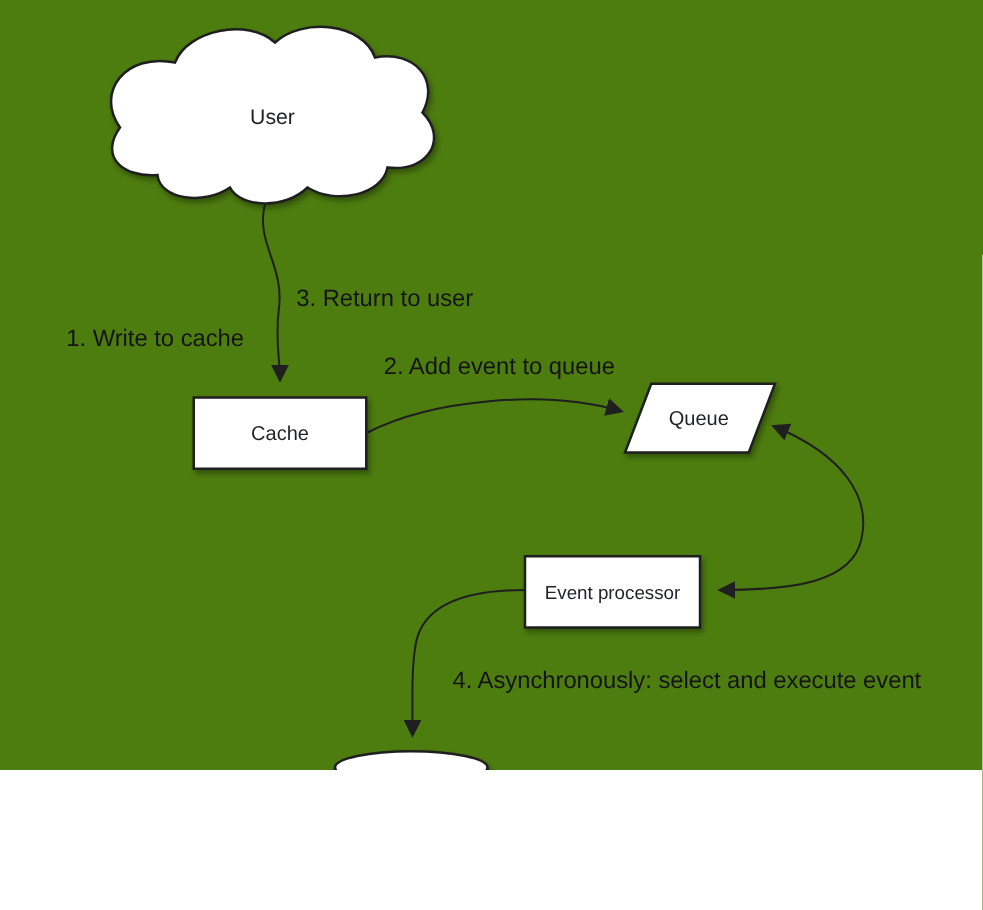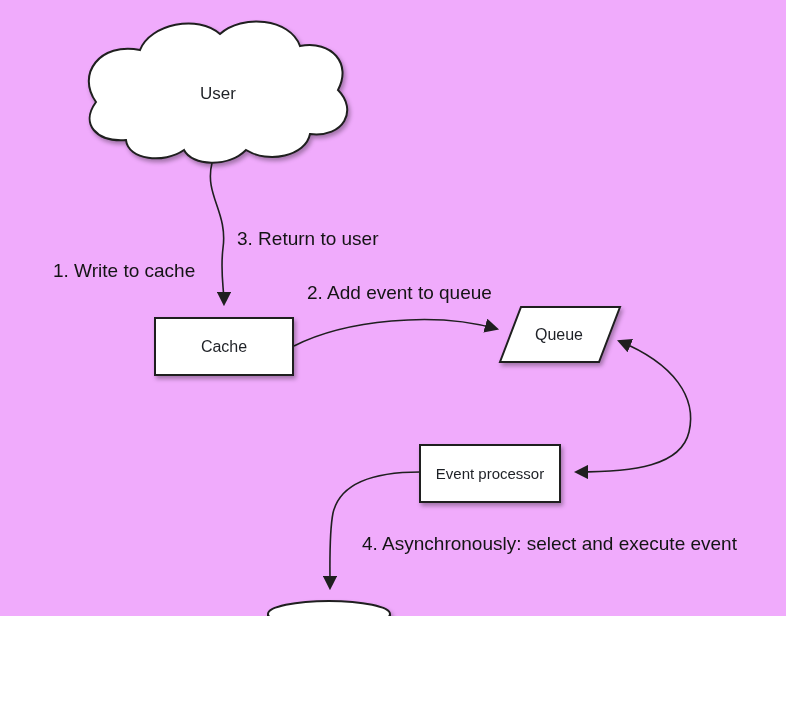--- a/index.html
+++ b/index.html
@@ -5,21 +5,21 @@
   html, body {
     margin: 0;
     padding: 0;
     background: #ffffff;
     font-family: "Liberation Sans", sans-serif;
   }
   .canvas {
     position: relative;
     width: 786px;
     height: 616px;
-    background: #f0abfc;
+    background: #4d7c0f;
     overflow: hidden;
   }
   svg { display: block; }
   .shape {
     fill: #ffffff;
     stroke: #1f1f1f;
     stroke-width: 2;
     filter: drop-shadow(2px 3px 2px rgba(0,0,0,0.32));
   }
   .shape-thin {

